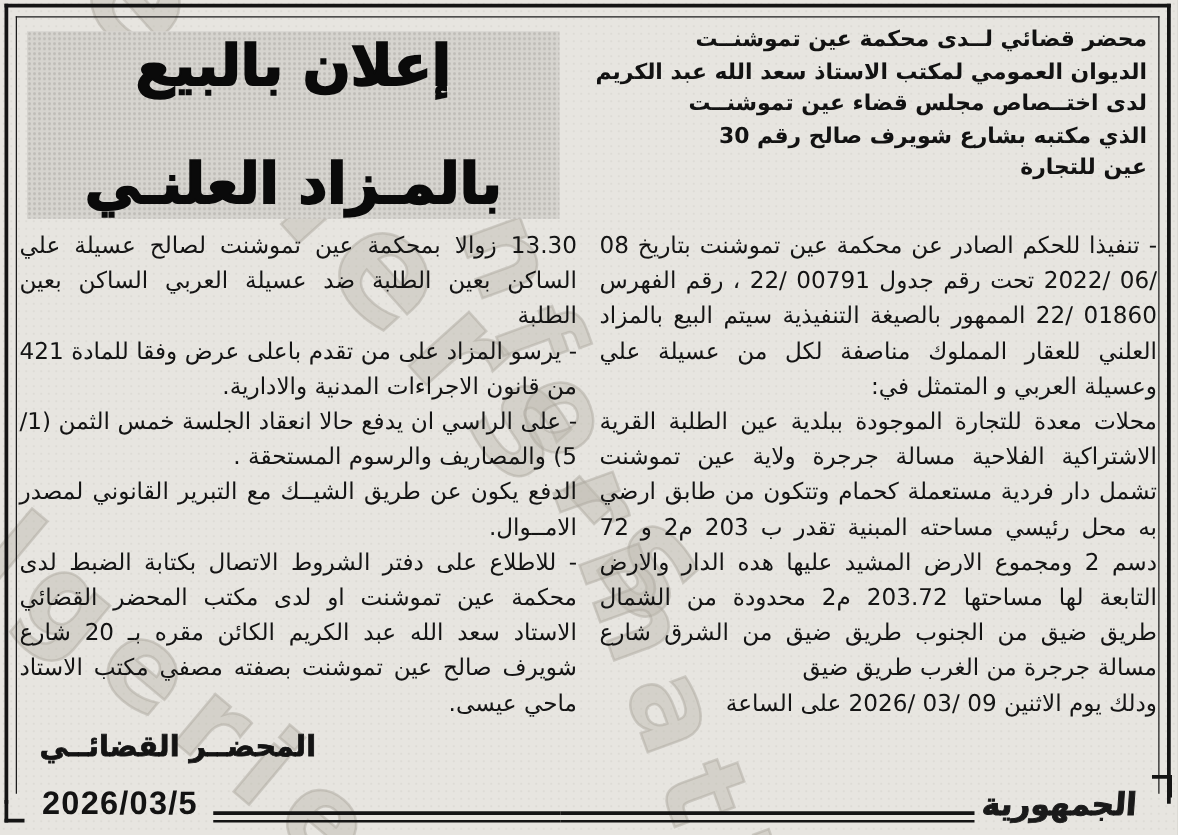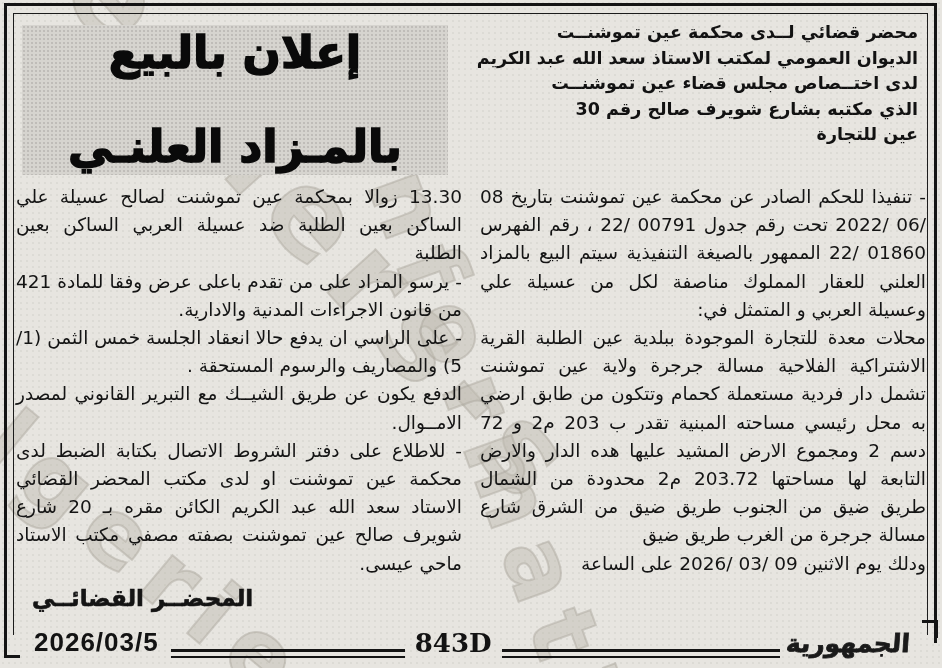--- a/index.html
+++ b/index.html
@@ -147,19 +147,18 @@
       <p>الدفع يكون عن طريق الشيــك مع التبرير القانوني لمصدر الامــوال.</p>
       <p>- للاطلاع على دفتر الشروط الاتصال بكتابة الضبط لدى محكمة عين تموشنت  او لدى مكتب المحضر القضائي الاستاد سعد الله عبد الكريم الكائن مقره بـ 20 شارع شويرف صالح عين تموشنت بصفته مصفي مكتب الاستاد ماحي عيسى.</p>
       <div class="signature">المحضــر القضائــي</div>
     </div>
   </div>
 
   <div class="footer">
     <div class="foot-corner"></div>
     <div class="footer-date">2026/03/5</div>
     <div class="rule rule-a"></div>
-    <div class="footer-code">843D</div>
     <div class="rule rule-b"></div>
     <div class="footer-logo">الجمهورية</div>
     <div class="foot-corner-right"></div>
   </div>
 
 </div>
 
 </body></html>

